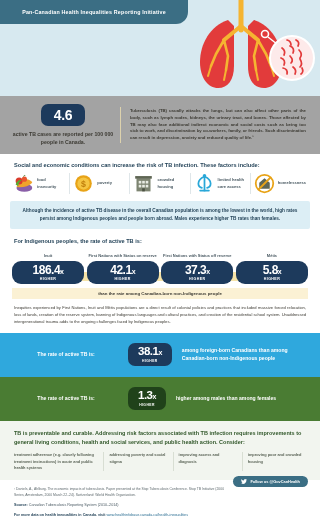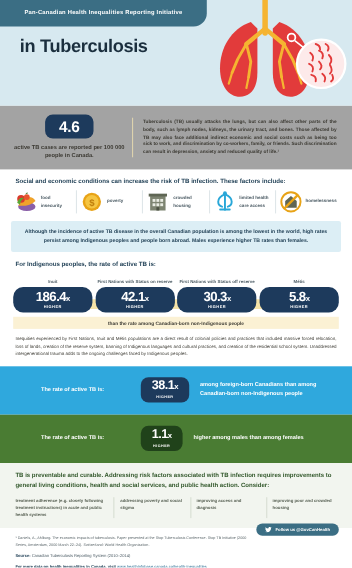--- a/index.html
+++ b/index.html
@@ -149,21 +149,20 @@
 <body>
 
 <div class="page">
 
   <div class="hero">
     <div class="hero-tab">
       <span>Pan-Canadian Health Inequalities Reporting Initiative</span>
     </div>
 
     <div class="hero-title">
-      <div class="l2">in Tuberculosis</div>
     </div>
 
     <svg class="lungs" viewBox="0 0 150 104">
       <path d="M62 24 C44 30 34 48 34 66 C34 82 42 92 52 92 C62 92 68 84 68 70 L68 30 Z" fill="#e23b3b"></path>
       <path d="M88 24 C106 30 116 48 116 66 C116 82 108 92 98 92 C88 92 82 84 82 70 L82 30 Z" fill="#e23b3b"></path>
       <path d="M75 2 L75 34" stroke="#f5b431" stroke-width="5" fill="none" stroke-linecap="round"></path>
       <path d="M75 30 L58 44 M75 30 L92 44" stroke="#f5b431" stroke-width="4" fill="none" stroke-linecap="round"></path>
       <path d="M58 44 L50 58 M58 44 L62 60 M50 58 L45 70 M62 60 L60 74 M92 44 L100 58 M92 44 L88 60 M100 58 L105 70 M88 60 L90 74" stroke="#f5b431" stroke-width="2.6" fill="none" stroke-linecap="round"></path>
       <path d="M45 70 L42 80 M60 74 L58 84 M105 70 L108 80 M90 74 L92 84" stroke="#f5b431" stroke-width="2" fill="none" stroke-linecap="round"></path>
       <circle cx="99" cy="38" r="3.5" fill="none" stroke="#ffffff" stroke-width="1.6"></circle>
@@ -277,21 +276,21 @@
         <div class="mlabel">First Nations with Status on reserve</div>
         <div class="mpill">
           <div class="mval"><span>42.1</span><i>x</i></div>
           <div class="mhigher">HIGHER</div>
         </div>
       </div>
 
       <div class="multi">
         <div class="mlabel">First Nations with Status off reserve</div>
         <div class="mpill">
-          <div class="mval"><span>30.3</span><i>x</i></div>
+          <div class="mval"><span>37.3</span><i>x</i></div>
           <div class="mhigher">HIGHER</div>
         </div>
       </div>
 
       <div class="multi">
         <div class="mlabel">Métis</div>
         <div class="mpill">
           <div class="mval"><span>5.8</span><i>x</i></div>
           <div class="mhigher">HIGHER</div>
         </div>
@@ -307,21 +306,21 @@
     <div class="cpill">
       <div class="pv"><span>38.1</span><i>x</i></div>
       <div class="ph">HIGHER</div>
     </div>
     <div class="cright ctext">among foreign-born Canadians than among Canadian-born non-Indigenous people</div>
   </div>
 
   <div class="cmp green">
     <div class="cleft ctext">The rate of active TB is:</div>
     <div class="cpill">
-      <div class="pv"><span>1.1</span><i>x</i></div>
+      <div class="pv"><span>1.3</span><i>x</i></div>
       <div class="ph">HIGHER</div>
     </div>
     <div class="cright ctext">higher among males than among females</div>
   </div>
 
   <div class="action">
     <h3>TB is preventable and curable. Addressing risk factors associated with TB infection requires improvements to general living conditions, health and social services, and public health action. Consider:</h3>
     <div class="action-cols">
       <div class="acol">treatment adherence (e.g. closely following treatment instructions) in acute and public health systems</div>
       <div class="acol">addressing poverty and social stigma</div>

